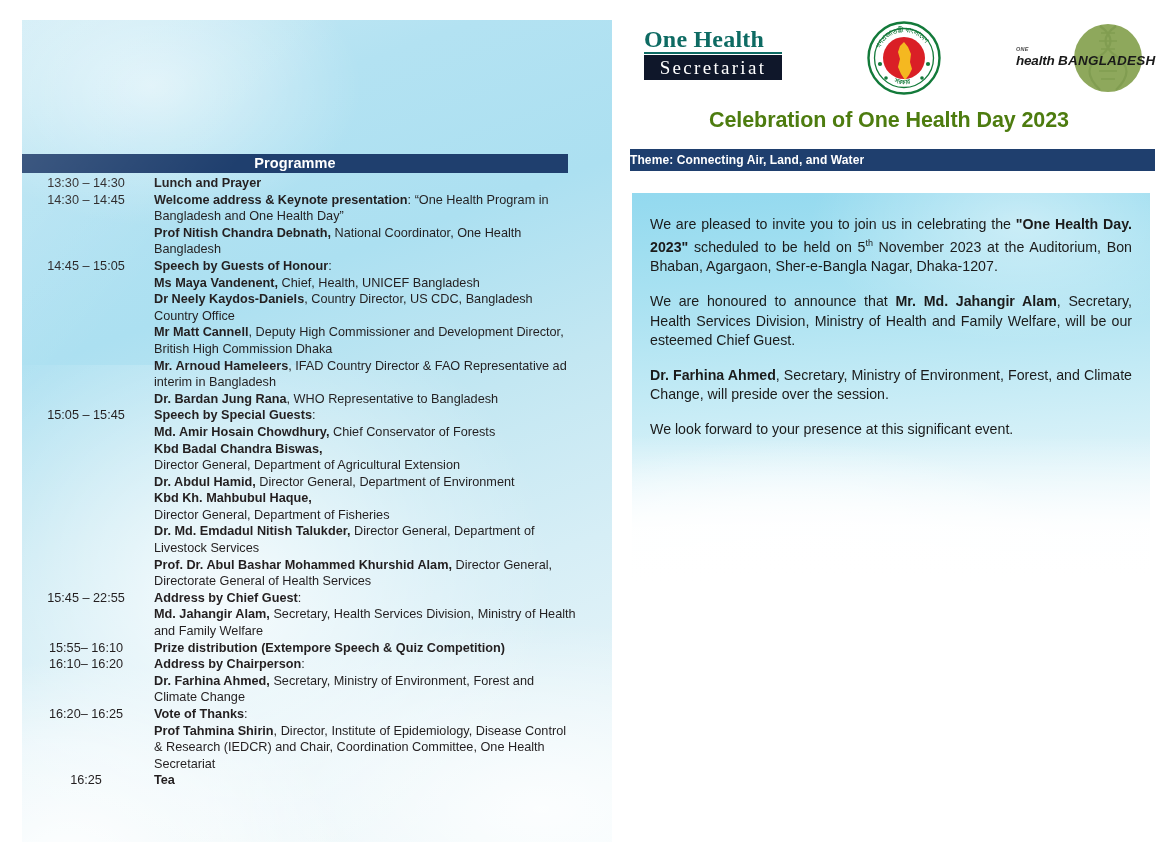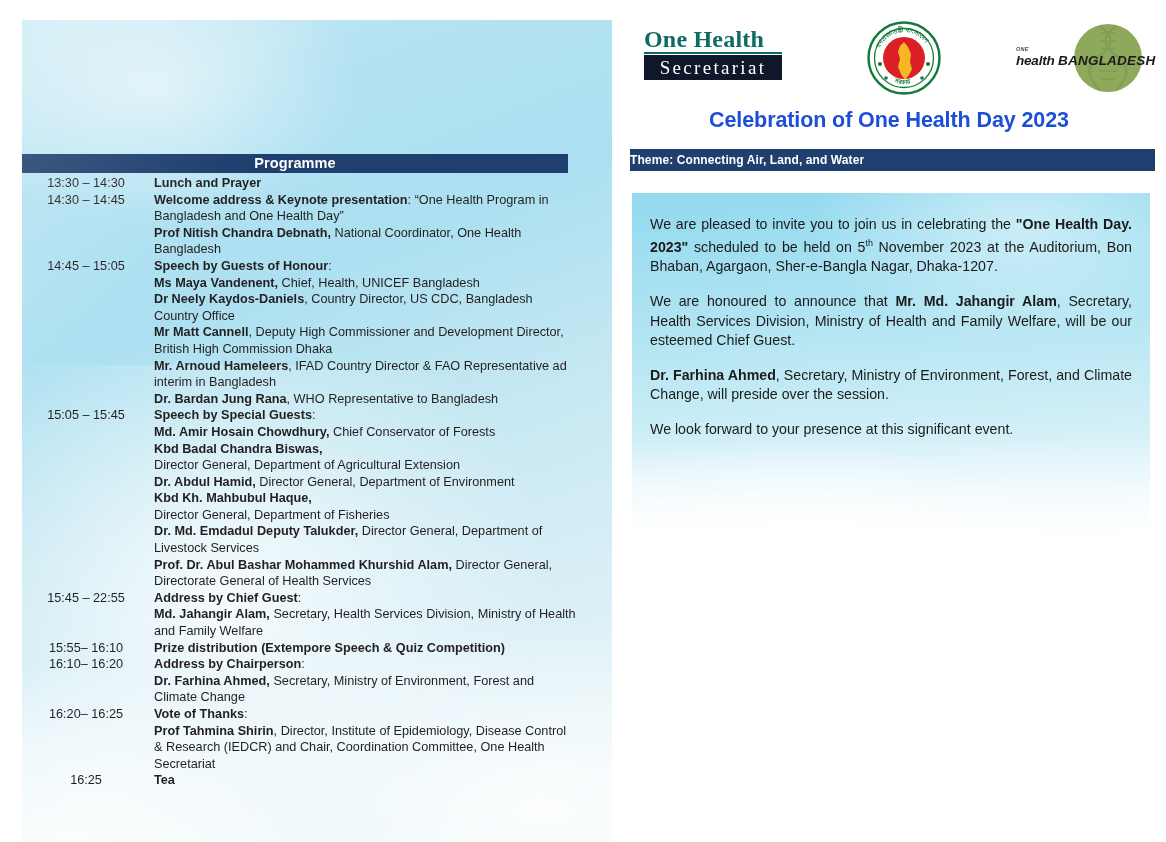--- a/index.html
+++ b/index.html
@@ -86,21 +86,21 @@
     font-style:italic;color:#4a4a4a;letter-spacing:.3px;
   }
   #logo-ohb .hb{
     position:absolute;left:4px;top:31px;font-size:13.5px;font-weight:bold;
     font-style:italic;color:#1a1a1a;letter-spacing:-.2px;white-space:nowrap;
   }
   #logo-ohb .hb .bd{letter-spacing:.2px;}
 
   #event-title{
     position:absolute;left:0px;top:108px;width:554px;
-    text-align:center;font-size:21.5px;font-weight:bold;color:#1d4ed8;
+    text-align:center;font-size:21.5px;font-weight:bold;color:#4d7c0f;
     letter-spacing:-.1px;
   }
 
   #theme-banner{
     position:absolute;left:630px;top:149px;width:525px;height:22px;
     background:#1f3f6e;color:#ffffff;
     font-size:12px;font-weight:bold;text-align:left;line-height:22px;
     letter-spacing:.1px;
   }
 
@@ -160,21 +160,21 @@
       <div class="prow">
         <div class="ptime">15:05 – 15:45</div>
         <div class="pdesc">
           <div><span class="b">Speech by Special Guests</span><span>:</span></div>
           <div><span class="b">Md. Amir Hosain Chowdhury,</span><span> Chief Conservator of Forests</span></div>
           <div><span class="b">Kbd Badal Chandra Biswas,</span></div>
           <div><span>Director General, Department of Agricultural Extension</span></div>
           <div><span class="b">Dr. Abdul Hamid,</span><span> Director General, Department of Environment</span></div>
           <div><span class="b">Kbd Kh. Mahbubul Haque,</span></div>
           <div><span>Director General, Department of Fisheries</span></div>
-          <div><span class="b">Dr. Md. Emdadul Deputy Talukder,</span><span> Director General, Department of Livestock Services</span></div>
+          <div><span class="b">Dr. Md. Emdadul Nitish Talukder,</span><span> Director General, Department of Livestock Services</span></div>
           <div><span class="b">Prof. Dr. Abul Bashar Mohammed Khurshid Alam,</span><span> Director General, Directorate General of Health Services</span></div>
         </div>
       </div>
       <div class="prow">
         <div class="ptime">15:45 – 22:55</div>
         <div class="pdesc">
           <div><span class="b">Address by Chief Guest</span><span>:</span></div>
           <div><span class="b">Md. Jahangir Alam,</span><span> Secretary, Health Services Division, Ministry of Health and Family Welfare</span></div>
         </div>
       </div>

